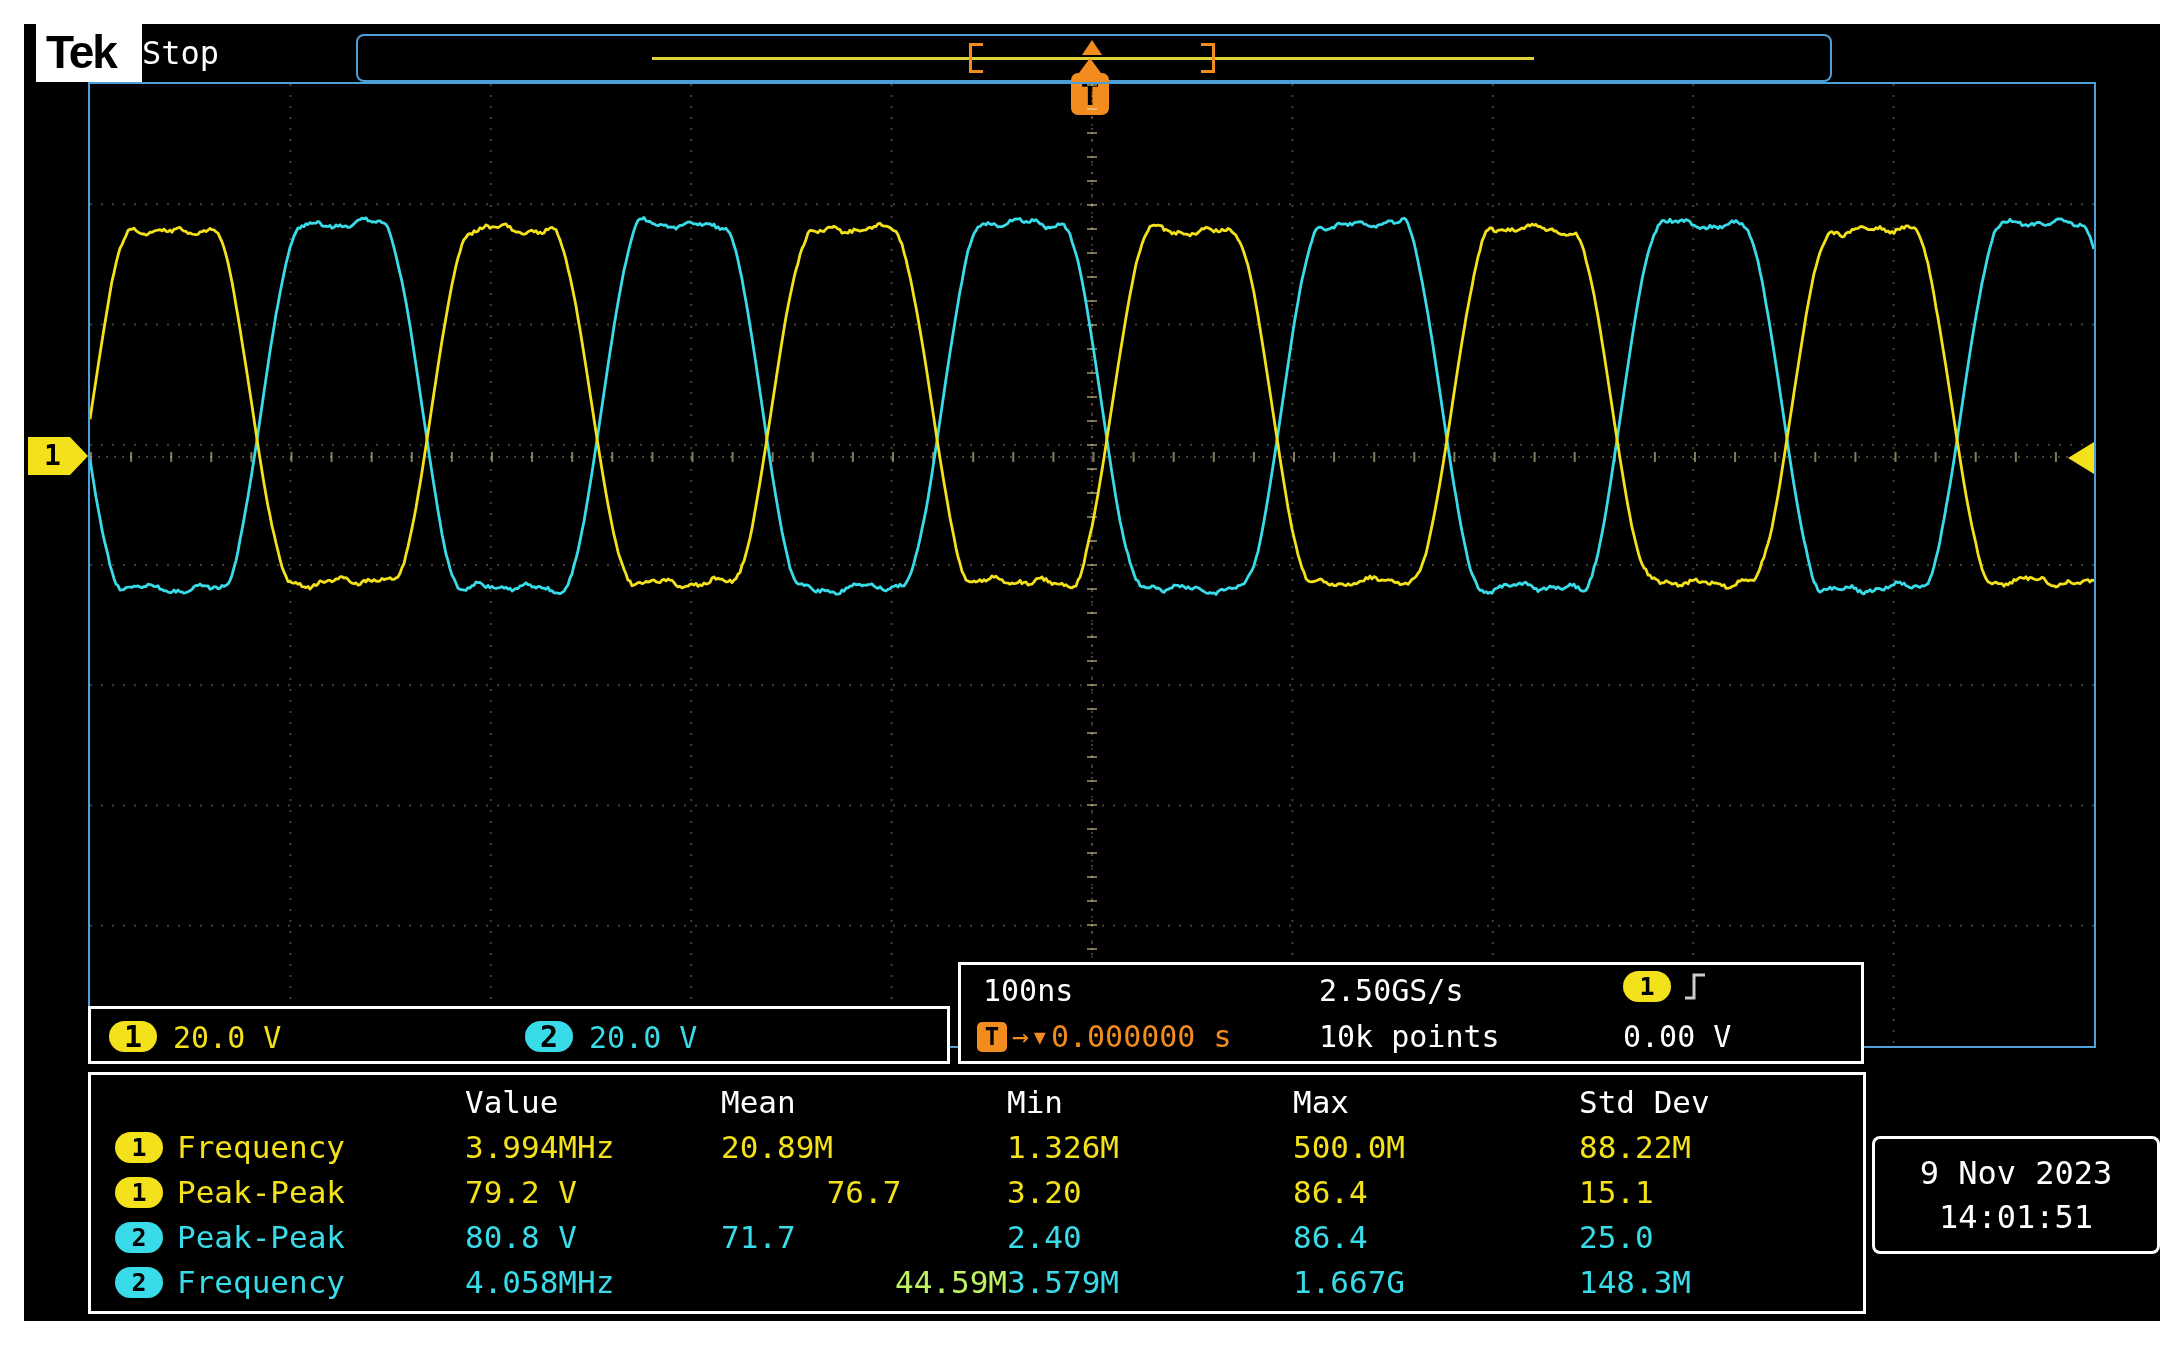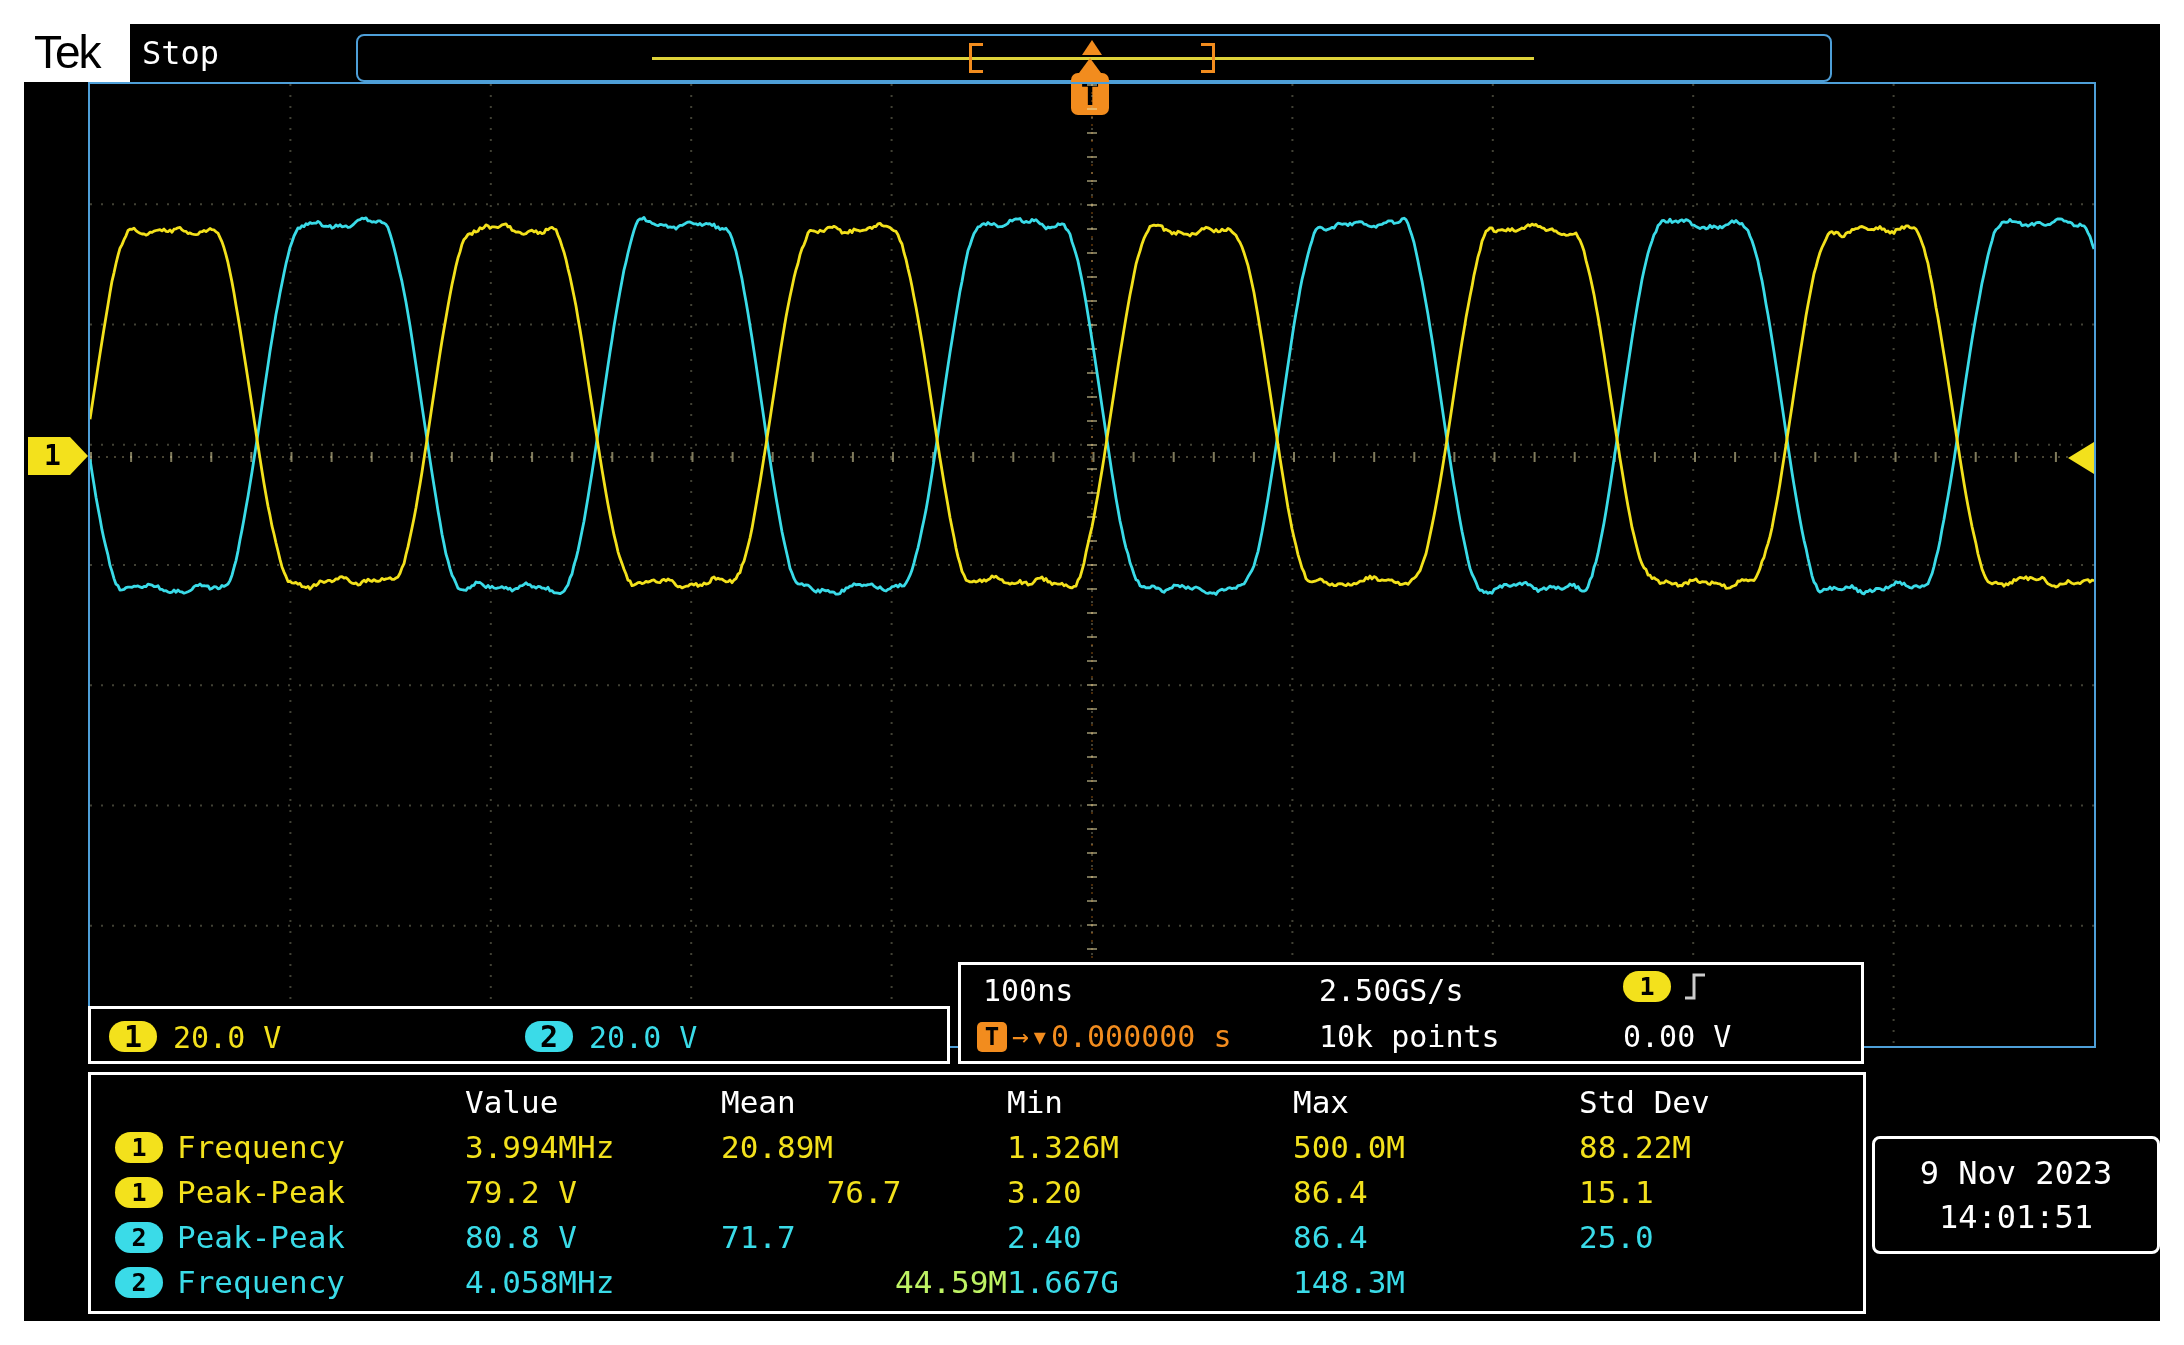--- a/index.html
+++ b/index.html
@@ -1,22 +1,22 @@
 <!DOCTYPE html>
 <html><head>
 <meta charset="utf-8">
 <style>
   html,body{margin:0;padding:0;background:#ffffff;}
   #stage{position:relative;width:2184px;height:1345px;background:#ffffff;overflow:hidden;
          font-family:"DejaVu Sans Mono",monospace;}
   .screen{position:absolute;left:24px;top:24px;width:2136px;height:1297px;background:#000000;}
 
   
-  .tek-logo{position:absolute;left:0;top:0;width:106px;height:58px;background:#ffffff;color:#000;
-            font-family:"Liberation Sans",sans-serif;font-weight:normal;font-size:46px;line-height:56px;
+  .tek-logo{position:absolute;left:12px;top:0;width:106px;height:58px;background:#ffffff;color:#000;
+            font-family:"Liberation Sans",sans-serif;font-weight:bold;font-size:46px;line-height:56px;
             letter-spacing:-2px;padding-left:10px;box-sizing:border-box;}
   .status{position:absolute;left:118px;top:10px;color:#ffffff;font-size:32px;}
   .acq-bar{position:absolute;left:332px;top:10px;width:1476px;height:48px;border:2px solid #4e9fd8;
            border-radius:8px;box-sizing:border-box;}
   .acq-line{position:absolute;left:294px;top:21px;width:882px;height:3px;background:#ded23a;}
   .bracket{position:absolute;top:7px;width:14px;height:30px;box-sizing:border-box;}
   .bracket-l{left:611px;border-left:3px solid #f28c1e;border-top:3px solid #f28c1e;border-bottom:3px solid #f28c1e;}
   .bracket-r{left:843px;border-right:3px solid #f28c1e;border-top:3px solid #f28c1e;border-bottom:3px solid #f28c1e;}
   .acq-tri{position:absolute;left:724px;top:4px;width:0;height:0;
            border-left:10px solid transparent;border-right:10px solid transparent;border-bottom:15px solid #f28c1e;}
@@ -182,20 +182,21 @@
           <div class="meas-v" style="color: rgb(58, 219, 232);">71.7</div>
           <div class="meas-v" style="color: rgb(58, 219, 232);">2.40</div>
           <div class="meas-v" style="color: rgb(58, 219, 232);">86.4</div>
           <div class="meas-v" style="color: rgb(58, 219, 232);">25.0</div>
           <div class="meas-label">
             <span class="badge" style="background: rgb(58, 219, 232);">2</span>
             <span style="color: rgb(58, 219, 232);">Frequency</span>
           </div>
           <div class="meas-v" style="color: rgb(58, 219, 232);">4.058MHz</div>
           <div class="meas-v" style="color: #bef264; text-align: right;">44.59M</div>
+          <div class="meas-v" style="color: rgb(58, 219, 232);">3.579M</div>
           <div class="meas-v" style="color: rgb(58, 219, 232);">1.667G</div>
           <div class="meas-v" style="color: rgb(58, 219, 232);">148.3M</div>
         </div>
     </div>
 
     <div class="white-box date-box">
       <span>9 Nov 2023</span>
       <span>14:01:51</span>
     </div>
 

